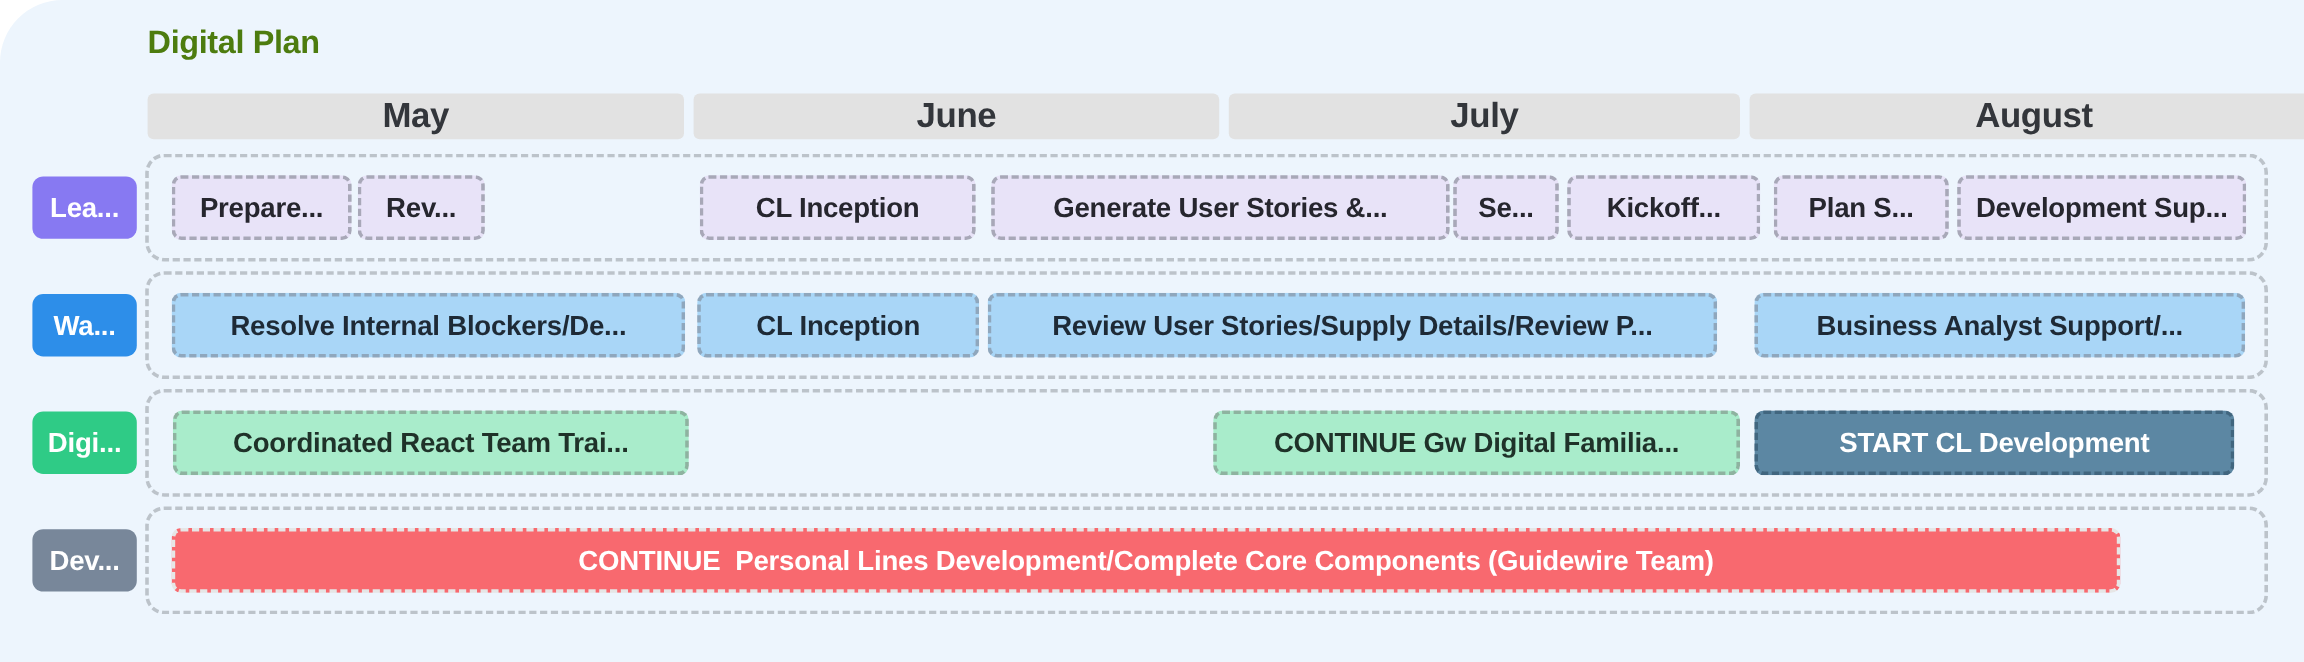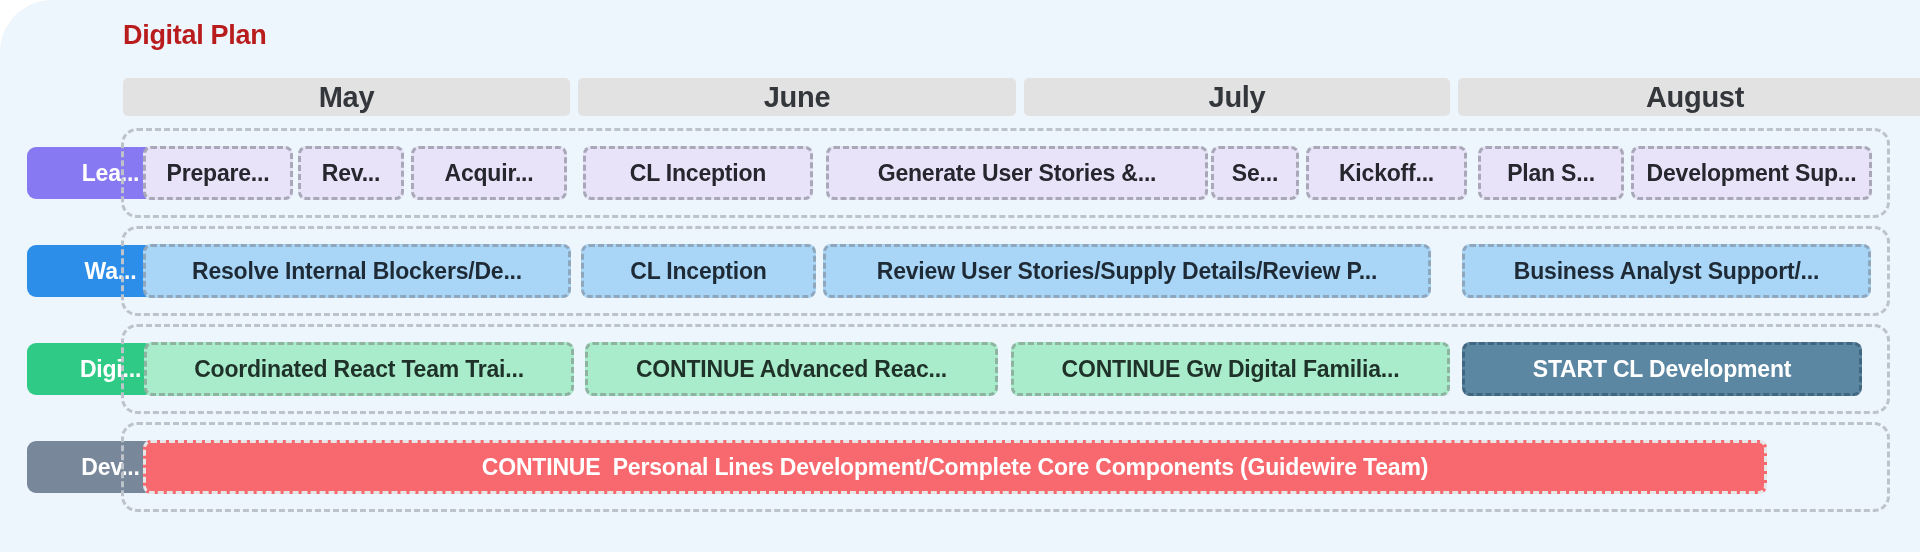--- a/index.html
+++ b/index.html
@@ -1,58 +1,56 @@
 <!DOCTYPE html>
 <html><head>
 <meta charset="utf-8">
 <style>
   html,body{margin:0;padding:0;background:#FFFFFF;}
   body{font-family:"Liberation Sans",sans-serif;-webkit-font-smoothing:antialiased;}
   .board{position:relative;width:1920px;height:552px;background:#EDF5FD;border-top-left-radius:52px;overflow:hidden;}
-  .title{position:absolute;left:123px;top:20px;margin:0;font-size:27px;font-weight:700;color:#b91c1c;letter-spacing:-0.3px;}
+  .title{position:absolute;left:123px;top:20px;margin:0;font-size:27px;font-weight:700;color:#4d7c0f;letter-spacing:-0.3px;}
   .month{position:absolute;top:78px;height:38px;background:#E2E2E2;border-radius:5px;display:flex;align-items:center;justify-content:center;font-size:29px;font-weight:700;color:#33363B;letter-spacing:-0.3px;}
   .lane{position:absolute;left:121px;width:1769px;height:90px;border:3px dashed #BCC3CA;border-radius:16px;box-sizing:border-box;}
-  .chip{position:absolute;left:27px;width:87px;height:52px;border-radius:9px;display:flex;align-items:center;justify-content:center;color:#FFFFFF;font-size:23px;font-weight:700;letter-spacing:-0.2px;padding-left:40px;}
+  .chip{position:absolute;left:27px;width:87px;height:52px;border-radius:9px;display:flex;align-items:center;justify-content:center;color:#FFFFFF;font-size:23px;font-weight:700;letter-spacing:-0.2px;}
   .task{position:absolute;top:15px;height:54px;border:3px dashed;border-radius:8px;box-sizing:border-box;display:flex;align-items:center;justify-content:center;font-size:23px;font-weight:700;white-space:nowrap;overflow:hidden;padding:0 6px;letter-spacing:-0.2px;}
 </style>
 </head>
 <body>
 
 <div class="board">
   <h1 class="title">Digital Plan</h1>
   <div id="months">
       <div class="month" style="left: 123px; width: 447px;">May</div>
       <div class="month" style="left: 578px; width: 438px;">June</div>
       <div class="month" style="left: 1024px; width: 426px;">July</div>
       <div class="month" style="left: 1458px; width: 474px;">August</div>
     </div>
   <div id="lanes">
       <div class="chip" style="top: 147px; background: rgb(135, 121, 242);">Lea...</div>
       <div class="lane" style="top: 128px;">
         <div class="task" style="left: 19px; width: 150px; background: rgb(232, 227, 248); border-color: rgb(168, 168, 184); color: rgb(38, 38, 46);">Prepare...</div>
         <div class="task" style="left: 174px; width: 106px; background: rgb(232, 227, 248); border-color: rgb(168, 168, 184); color: rgb(38, 38, 46);">Rev...</div>
-        <div class="task" style="left: 287px; width: 156px; background: rgb(232, 227, 248); border-color: rgb(168, 168, 184); color: rgb(38, 38, 46);">Acquir...</div>
         <div class="task" style="left: 459px; width: 230px; background: rgb(232, 227, 248); border-color: rgb(168, 168, 184); color: rgb(38, 38, 46);">CL Inception</div>
         <div class="task" style="left: 702px; width: 382px; background: rgb(232, 227, 248); border-color: rgb(168, 168, 184); color: rgb(38, 38, 46);">Generate User Stories &amp;...</div>
         <div class="task" style="left: 1087px; width: 88px; background: rgb(232, 227, 248); border-color: rgb(168, 168, 184); color: rgb(38, 38, 46);">Se...</div>
         <div class="task" style="left: 1182px; width: 161px; background: rgb(232, 227, 248); border-color: rgb(168, 168, 184); color: rgb(38, 38, 46);">Kickoff...</div>
         <div class="task" style="left: 1354px; width: 146px; background: rgb(232, 227, 248); border-color: rgb(168, 168, 184); color: rgb(38, 38, 46);">Plan S...</div>
         <div class="task" style="left: 1507px; width: 241px; background: rgb(232, 227, 248); border-color: rgb(168, 168, 184); color: rgb(38, 38, 46);">Development Sup...</div>
       </div>
       <div class="chip" style="top: 245px; background: rgb(45, 142, 233);">Wa...</div>
       <div class="lane" style="top: 226px; text-align: center;">
         <div class="task" style="left: 19px; width: 428px; background: rgb(169, 214, 247); border-color: rgb(143, 167, 189); color: rgb(30, 42, 54);">Resolve Internal Blockers/De...</div>
         <div class="task" style="left: 457px; width: 235px; background: rgb(169, 214, 247); border-color: rgb(143, 167, 189); color: rgb(30, 42, 54);">CL Inception</div>
         <div class="task" style="left: 699px; width: 608px; background: rgb(169, 214, 247); border-color: rgb(143, 167, 189); color: rgb(30, 42, 54);">Review User Stories/Supply Details/Review P...</div>
         <div class="task" style="left: 1338px; width: 409px; background: rgb(169, 214, 247); border-color: rgb(143, 167, 189); color: rgb(30, 42, 54);">Business Analyst Support/...</div>
       </div>
       <div class="chip" style="top: 343px; background: rgb(47, 203, 134);">Digi...</div>
       <div class="lane" style="top: 324px;">
         <div class="task" style="left: 20px; width: 430px; background: rgb(169, 236, 203); border-color: rgb(142, 179, 160); color: rgb(31, 50, 41);">Coordinated React Team Trai...</div>
-        <div class="task" style="left: 461px; width: 413px; background: rgb(169, 236, 203); border-color: rgb(142, 179, 160); color: rgb(31, 50, 41);">CONTINUE Advanced Reac...</div>
         <div class="task" style="left: 887px; width: 439px; background: rgb(169, 236, 203); border-color: rgb(142, 179, 160); color: rgb(31, 50, 41);">CONTINUE Gw Digital Familia...</div>
         <div class="task" style="left: 1338px; width: 400px; background: rgb(92, 135, 163); border-color: rgb(65, 102, 127); color: rgb(255, 255, 255);">START CL Development</div>
       </div>
       <div class="chip" style="top: 441px; background: rgb(120, 135, 154);">Dev...</div>
       <div class="lane" style="top: 422px;">
         <div class="task" style="left: 19px; width: 1624px; background: rgb(248, 105, 111); border-color: rgb(230, 230, 230); color: rgb(255, 255, 255);">CONTINUE&nbsp; Personal Lines Development/Complete Core Components (Guidewire Team)</div>
       </div>
     </div>
 </div>
 

